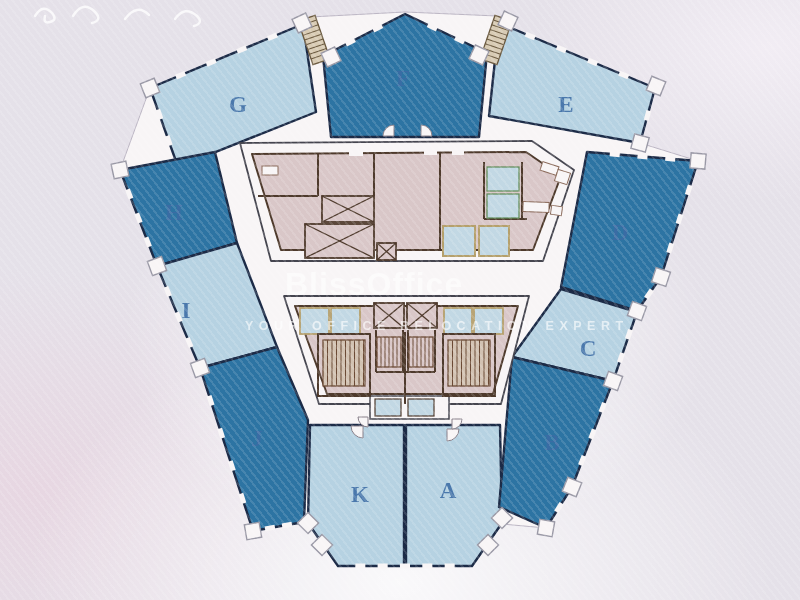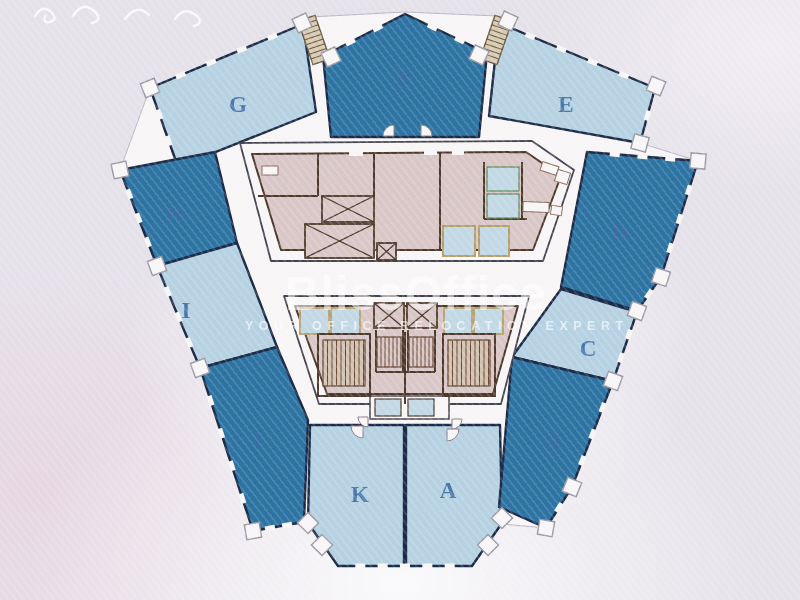--- a/index.html
+++ b/index.html
@@ -10,21 +10,21 @@
       radial-gradient(ellipse 420px 300px at 52% 56%, rgba(255,255,255,.85), rgba(255,255,255,0) 70%),
       radial-gradient(ellipse 520px 360px at 50% 97%, rgba(255,255,255,.80), rgba(255,255,255,0) 72%),
       radial-gradient(ellipse 420px 320px at 4% 82%, rgba(233,206,220,.55), rgba(233,206,220,0) 70%),
       radial-gradient(ellipse 340px 220px at 96% 8%, rgba(243,238,245,.9), rgba(243,238,245,0) 70%),
       #e5e1e9;
   }
   #stage{position:relative;width:800px;height:600px;}
   #plan{position:absolute;left:0;top:0;}
   .wm-brand{
     position:absolute;left:285px;top:266px;
-    font-size:48px;font-weight:bold;letter-spacing:1px;
+    font-size:32px;font-weight:bold;letter-spacing:1px;
     color:rgba(255,255,255,.55);
     font-family:"Liberation Sans", sans-serif;
     pointer-events:none;white-space:nowrap;
   }
   .wm-tag{
     position:absolute;left:245px;top:319px;
     font-size:12.5px;font-weight:bold;letter-spacing:5.5px;
     color:rgba(255,255,255,.62);
     font-family:"Liberation Sans", sans-serif;
     pointer-events:none;white-space:nowrap;

